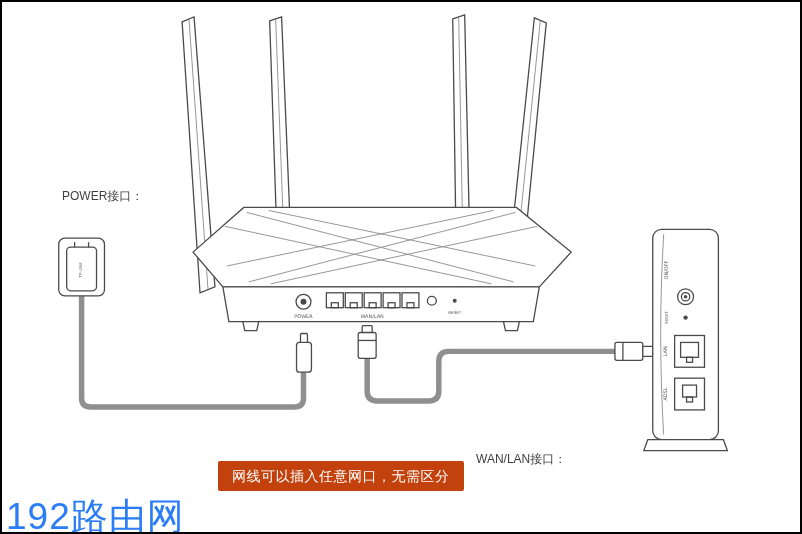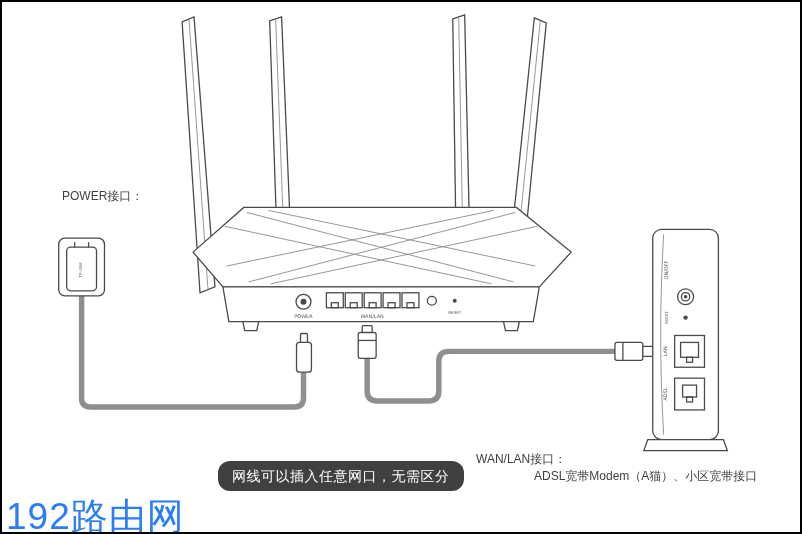--- a/index.html
+++ b/index.html
@@ -7,22 +7,22 @@
     position:relative;width:802px;height:534px;border:2px solid #000;
     box-sizing:border-box;background:#fff;overflow:hidden;
     font-family:"Liberation Sans","DejaVu Sans",sans-serif;
   }
   .diagram-svg{position:absolute;left:0;top:0;width:100%;height:100%;}
   .note{position:absolute;font-size:12px;line-height:17px;color:#3f3f3f;}
   .power-note{left:60px;top:186px;}
   .wanlan-note{left:453px;top:449px;margin-left:21px;}
   .wanlan-note .indent{padding-left:58px;}
   .callout{
-    position:absolute;left:216px;top:459px;background:#404040;color:#fff;
-    font-size:14px;line-height:30px;padding:0 14px;border-radius:12px;
+    position:absolute;left:216px;top:459px;background:#c2410c;color:#fff;
+    font-size:14px;line-height:30px;padding:0 14px;border-radius:2px;
     letter-spacing:0.5px;white-space:nowrap;
   }
   .watermark{
     position:absolute;left:4px;top:490px;font-size:37px;font-weight:normal;
     color:#2a7cf7;letter-spacing:1px;
   }
   
   .ln{stroke:#4a4a4a;stroke-width:1.3;fill:#fff;}
   .lnf{stroke:#4a4a4a;stroke-width:1.3;fill:none;}
   .deco{stroke:#8a8a8a;stroke-width:0.9;fill:none;}
@@ -154,18 +154,17 @@
   </svg>
 
   <div class="note power-note">
     <div>POWER接口：</div>
   </div>
 
   <div class="callout">网线可以插入任意网口，无需区分</div>
 
   <div class="note wanlan-note">
     <div>WAN/LAN接口：</div>
-    <div class="indent">ADSL宽带Modem（A猫）、小区宽带接口</div>
   </div>
 
   <div class="watermark">192路由网</div>
 
 </div>
 
 </body></html>

